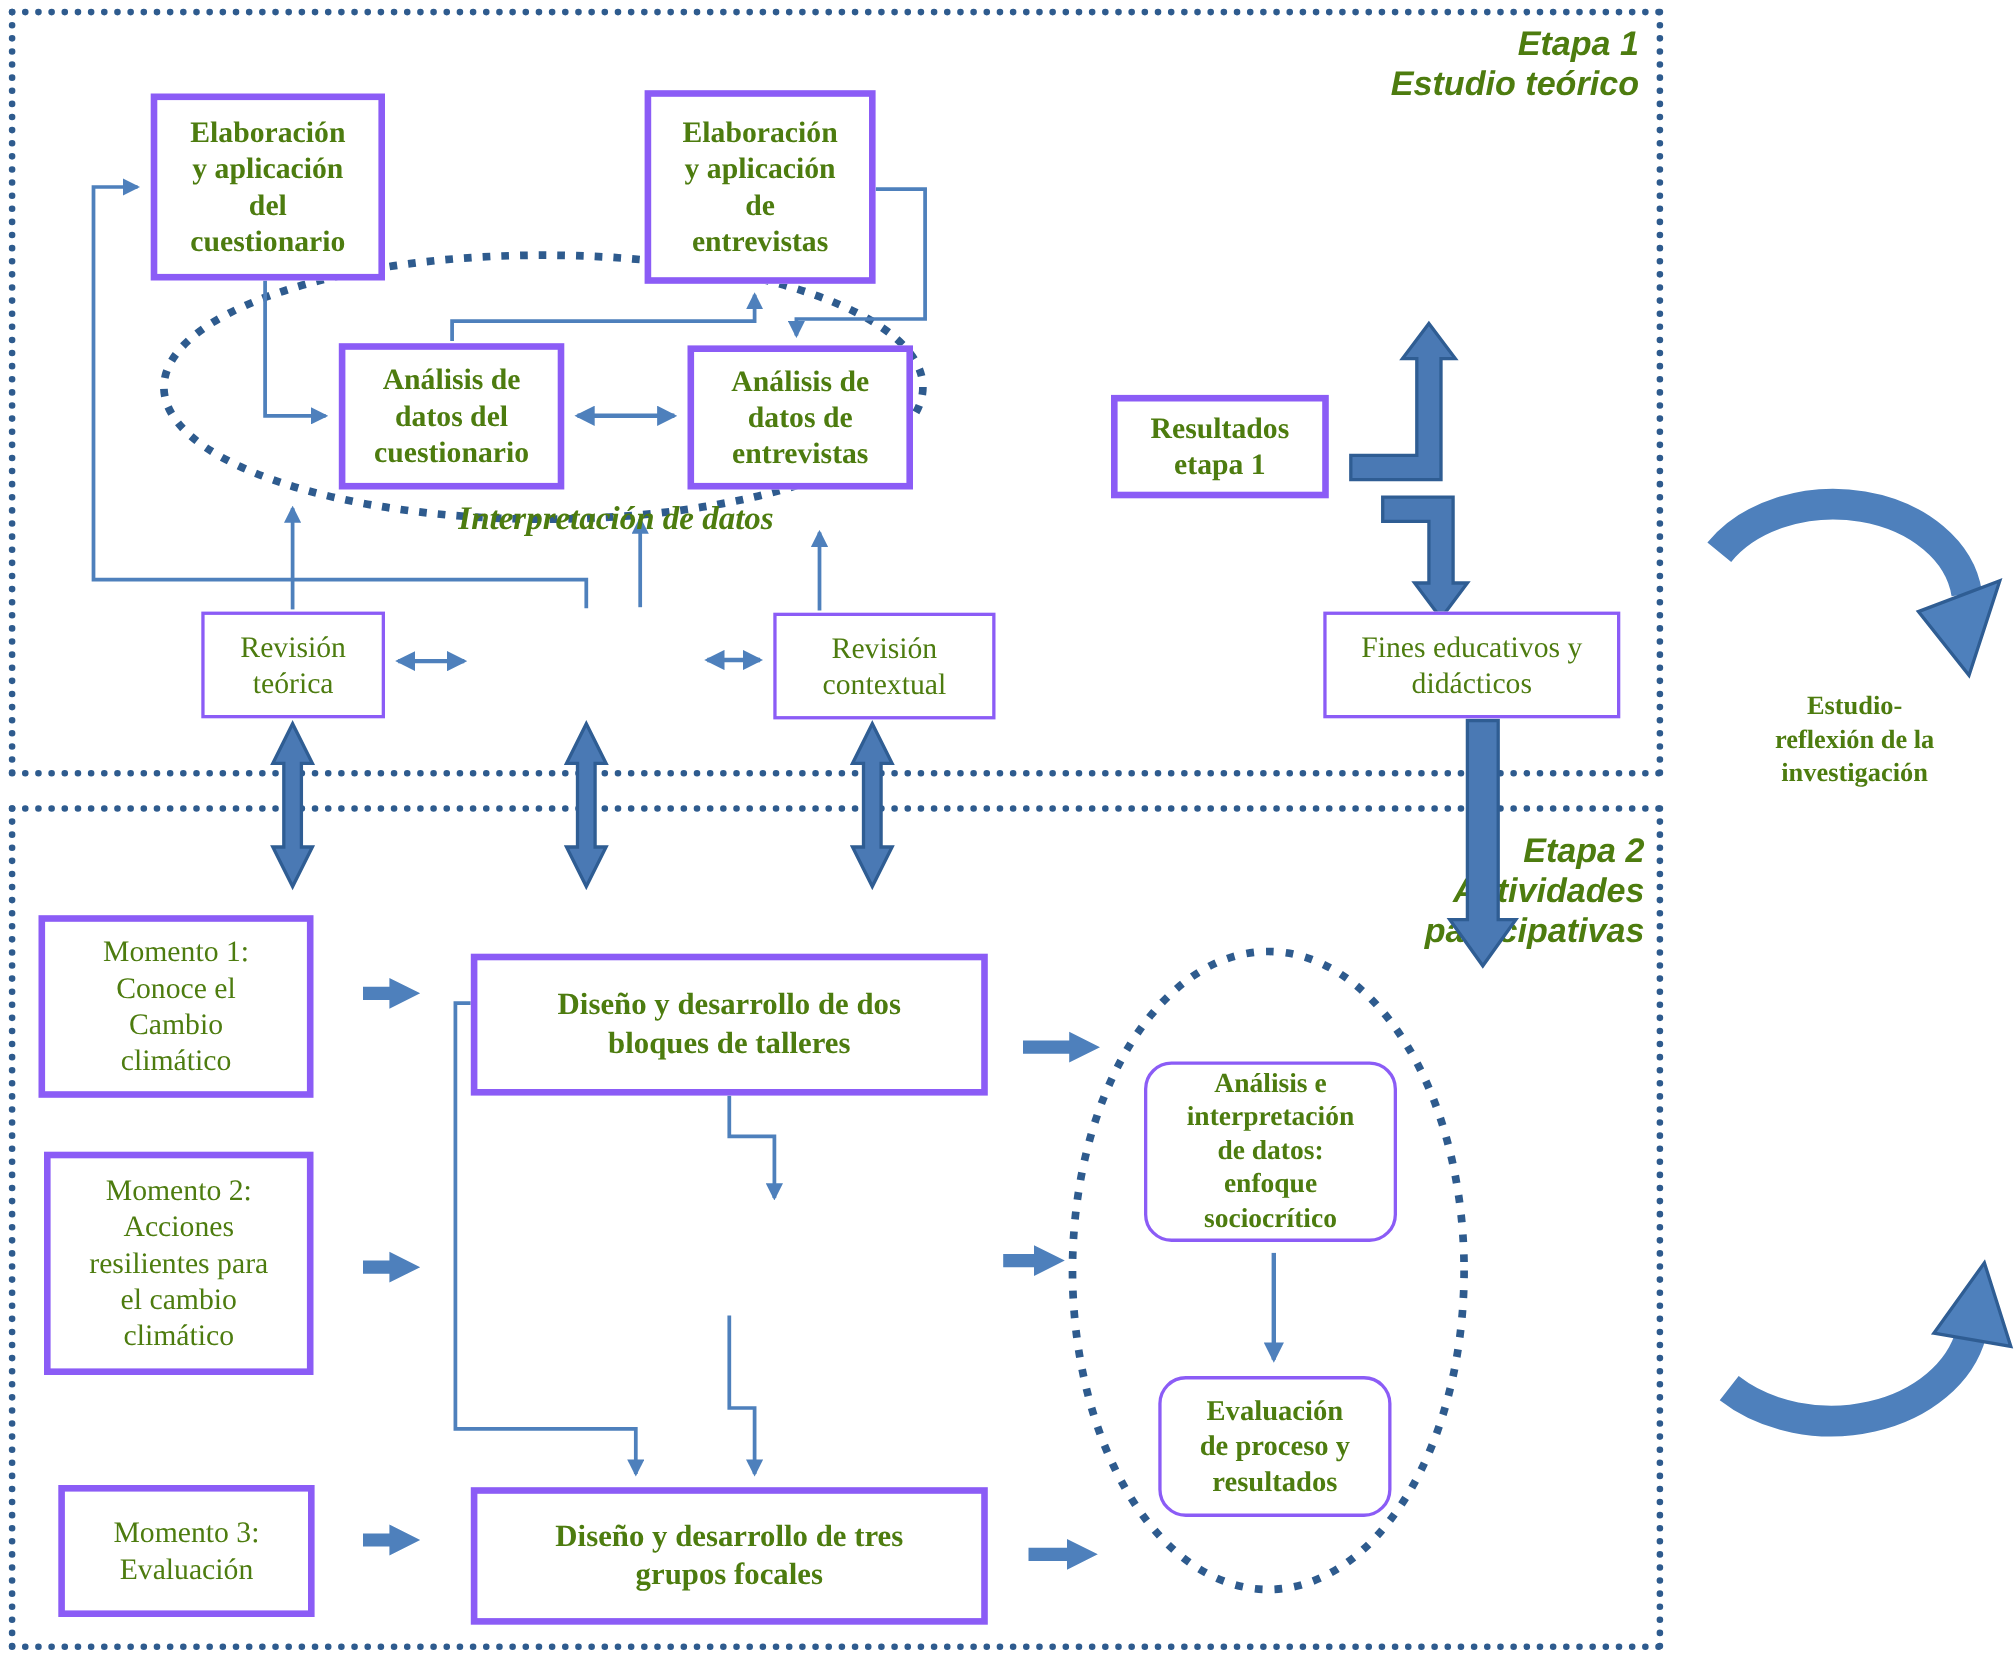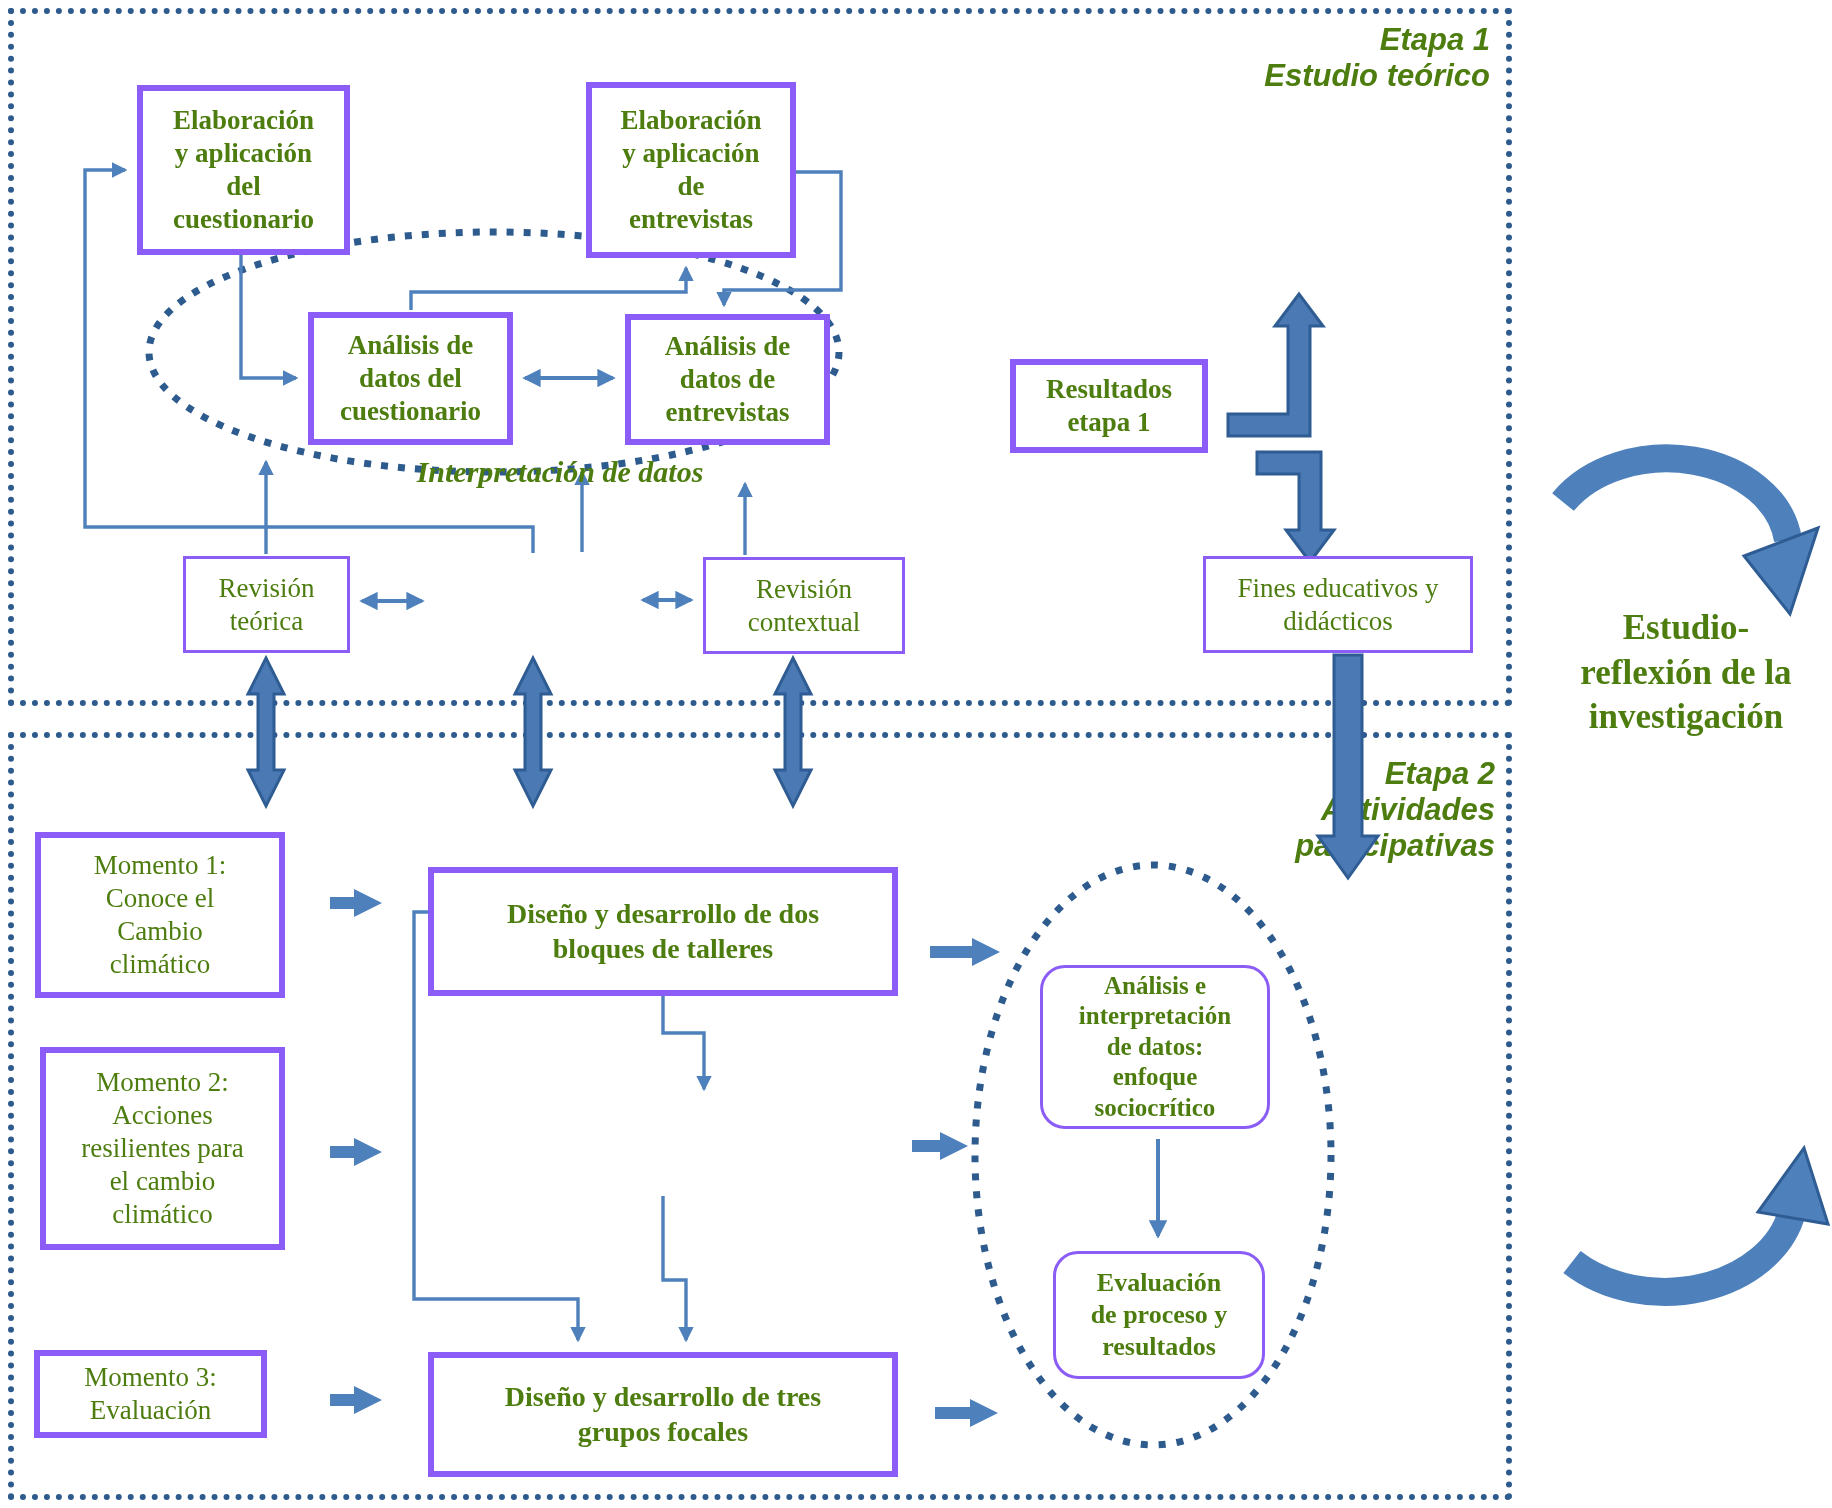--- a/index.html
+++ b/index.html
@@ -20,21 +20,21 @@
     white-space:pre-line;line-height:1.22;font-size:27px;z-index:3;
   }
   .bold{font-weight:bold;}
   .bw6{border-width:6px;}
   .bw3{border-width:3px;border-radius:25px;}
   .floatlabel{
     position:absolute;display:flex;align-items:center;justify-content:center;text-align:center;
     white-space:pre-line;z-index:3;background:transparent;
   }
   .interp{font-style:italic;font-weight:bold;font-size:30px;}
-  .reflex{font-weight:bold;font-size:35px;line-height:1.28;}
+  .reflex{font-weight:bold;font-size:24px;line-height:1.28;}
   svg.layer{position:absolute;left:0;top:0;z-index:1;}
 </style>
 </head>
 <body>
 
 <div class="canvas">
 
   <div class="frame" style="left:8px;top:8px;width:1504px;height:698px;"></div>
   <div class="frame" style="left:8px;top:732px;width:1504px;height:768px;"></div>
 
@@ -119,21 +119,21 @@
 
   <div class="nbox bw6" style="left:35px;top:832px;width:250px;height:166px;">Momento 1:
 Conoce el
 Cambio
 climático</div>
   <div class="nbox bw6" style="left:40px;top:1047px;width:245px;height:203px;">Momento 2:
 Acciones
 resilientes para
 el cambio
 climático</div>
-  <div class="nbox bw6" style="left:34px;top:1350px;width:233px;height:88px;">Momento 3:
+  <div class="nbox bw6" style="left:53px;top:1350px;width:233px;height:120px;">Momento 3:
 Evaluación</div>
 
   <div class="nbox bold bw6" style="left:428px;top:867px;width:470px;height:129px;font-size:28px;">Diseño y desarrollo de dos
 bloques de talleres</div>
   <div class="nbox bold bw6" style="left:428px;top:1352px;width:470px;height:125px;font-size:28px;">Diseño y desarrollo de tres
 grupos focales</div>
 
   <div class="nbox bold bw3" style="left:1040px;top:965px;width:230px;height:164px;font-size:25px;">Análisis e
 interpretación
 de datos:

